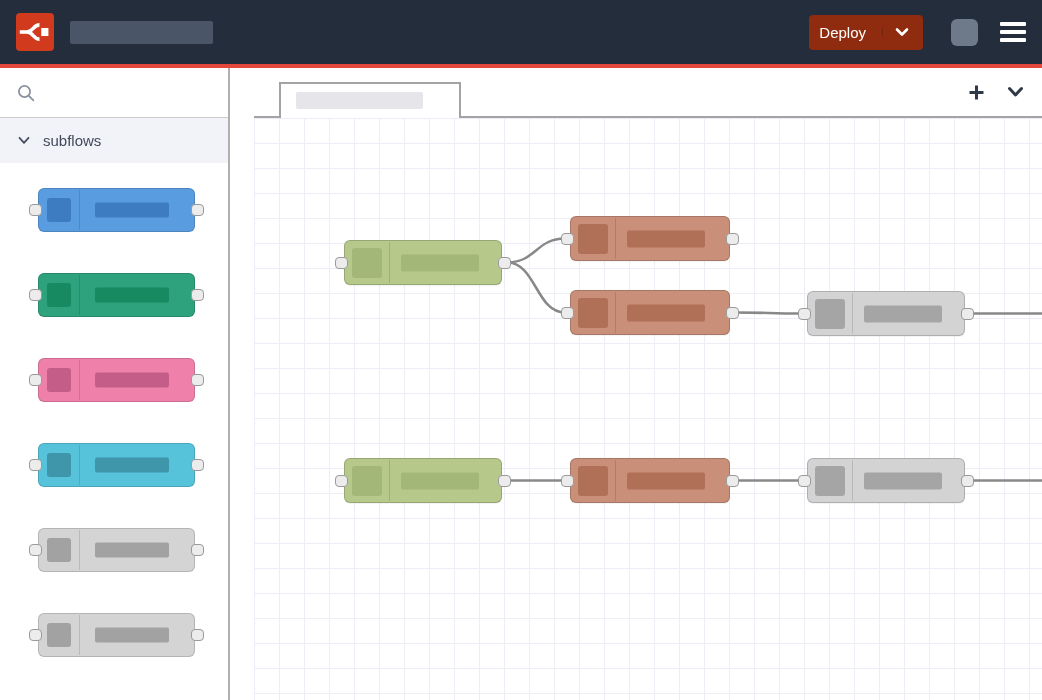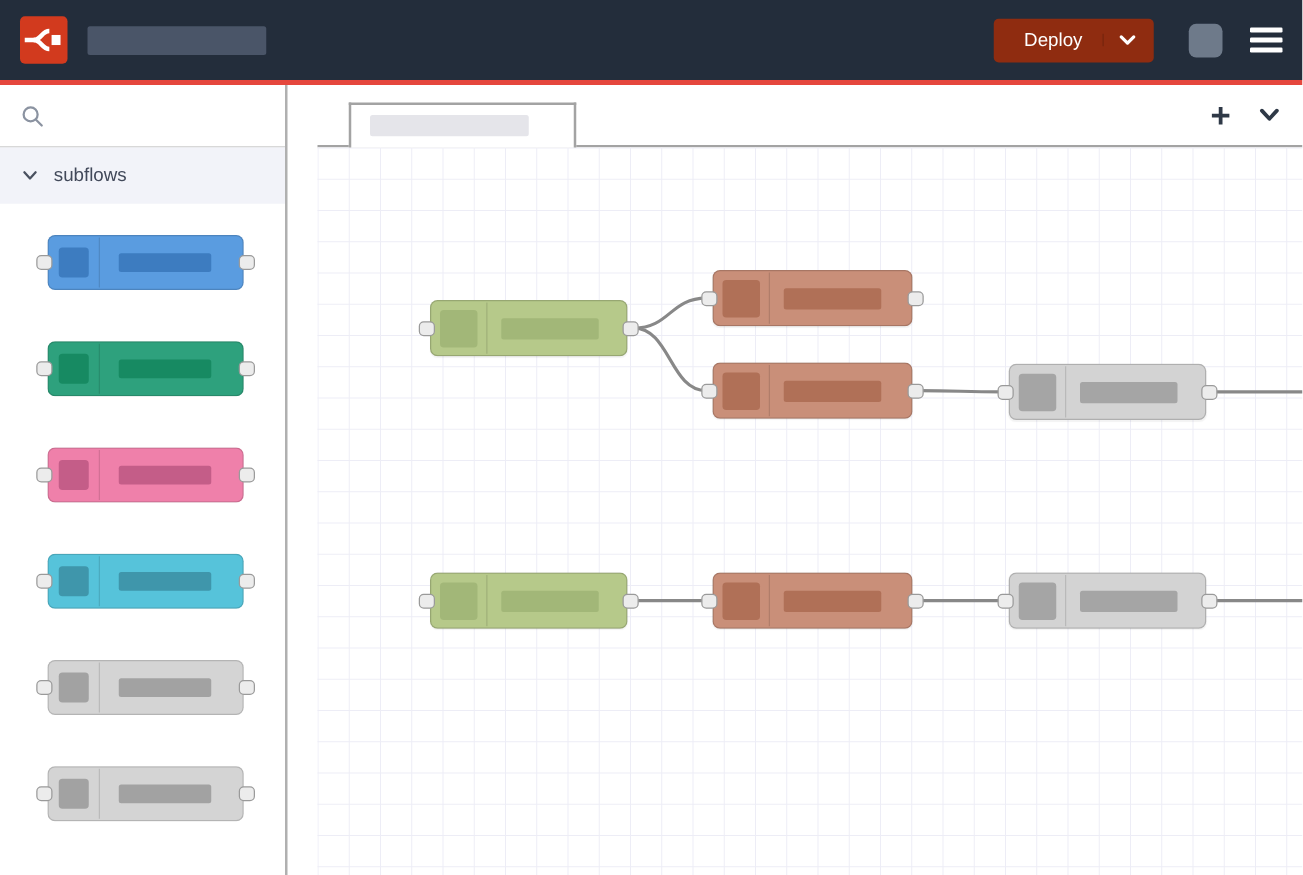--- a/index.html
+++ b/index.html
@@ -10,21 +10,21 @@
   .header { height: 64px; background: var(--header-bg); display: flex;
     align-items: center; padding: 0 16px; }
   .logo { width: 38px; height: 38px; background: var(--logo-bg);
     border-radius: 4px; display: flex; align-items: center; justify-content: center; }
   .title-ph { width: 143px; height: 23px; background: var(--title-ph);
     border-radius: 2px; margin-left: 16px; }
   .header-right { margin-left: auto; display: flex; align-items: center; }
   .deploy-btn { height: 35px; background: var(--deploy-bg); border: none;
     border-radius: 4px; color: #fff; font-size: 15px;
     font-family: "Liberation Sans", sans-serif; display: flex; align-items: center;
-    padding: 0 14px 0 24px; cursor: pointer; }
+    padding: 0 14px 0 10px; cursor: pointer; }
   .deploy-btn .lbl { padding-right: 16px; }
   .deploy-btn .dd { padding-left: 12px; border-left: 1px solid rgba(0,0,0,0.18);
     display: flex; align-items: center; }
   .avatar { width: 27px; height: 27px; background: var(--avatar-bg);
     border-radius: 6px; margin-left: 28px; }
   .hamburger { margin-left: 22px; display: flex; flex-direction: column; gap: 4px;
     cursor: pointer; }
   .hamburger span { width: 26px; height: 4px; background: #fff; border-radius: 1px; }
   .accent { height: 4px; background: var(--accent-line); }
 

